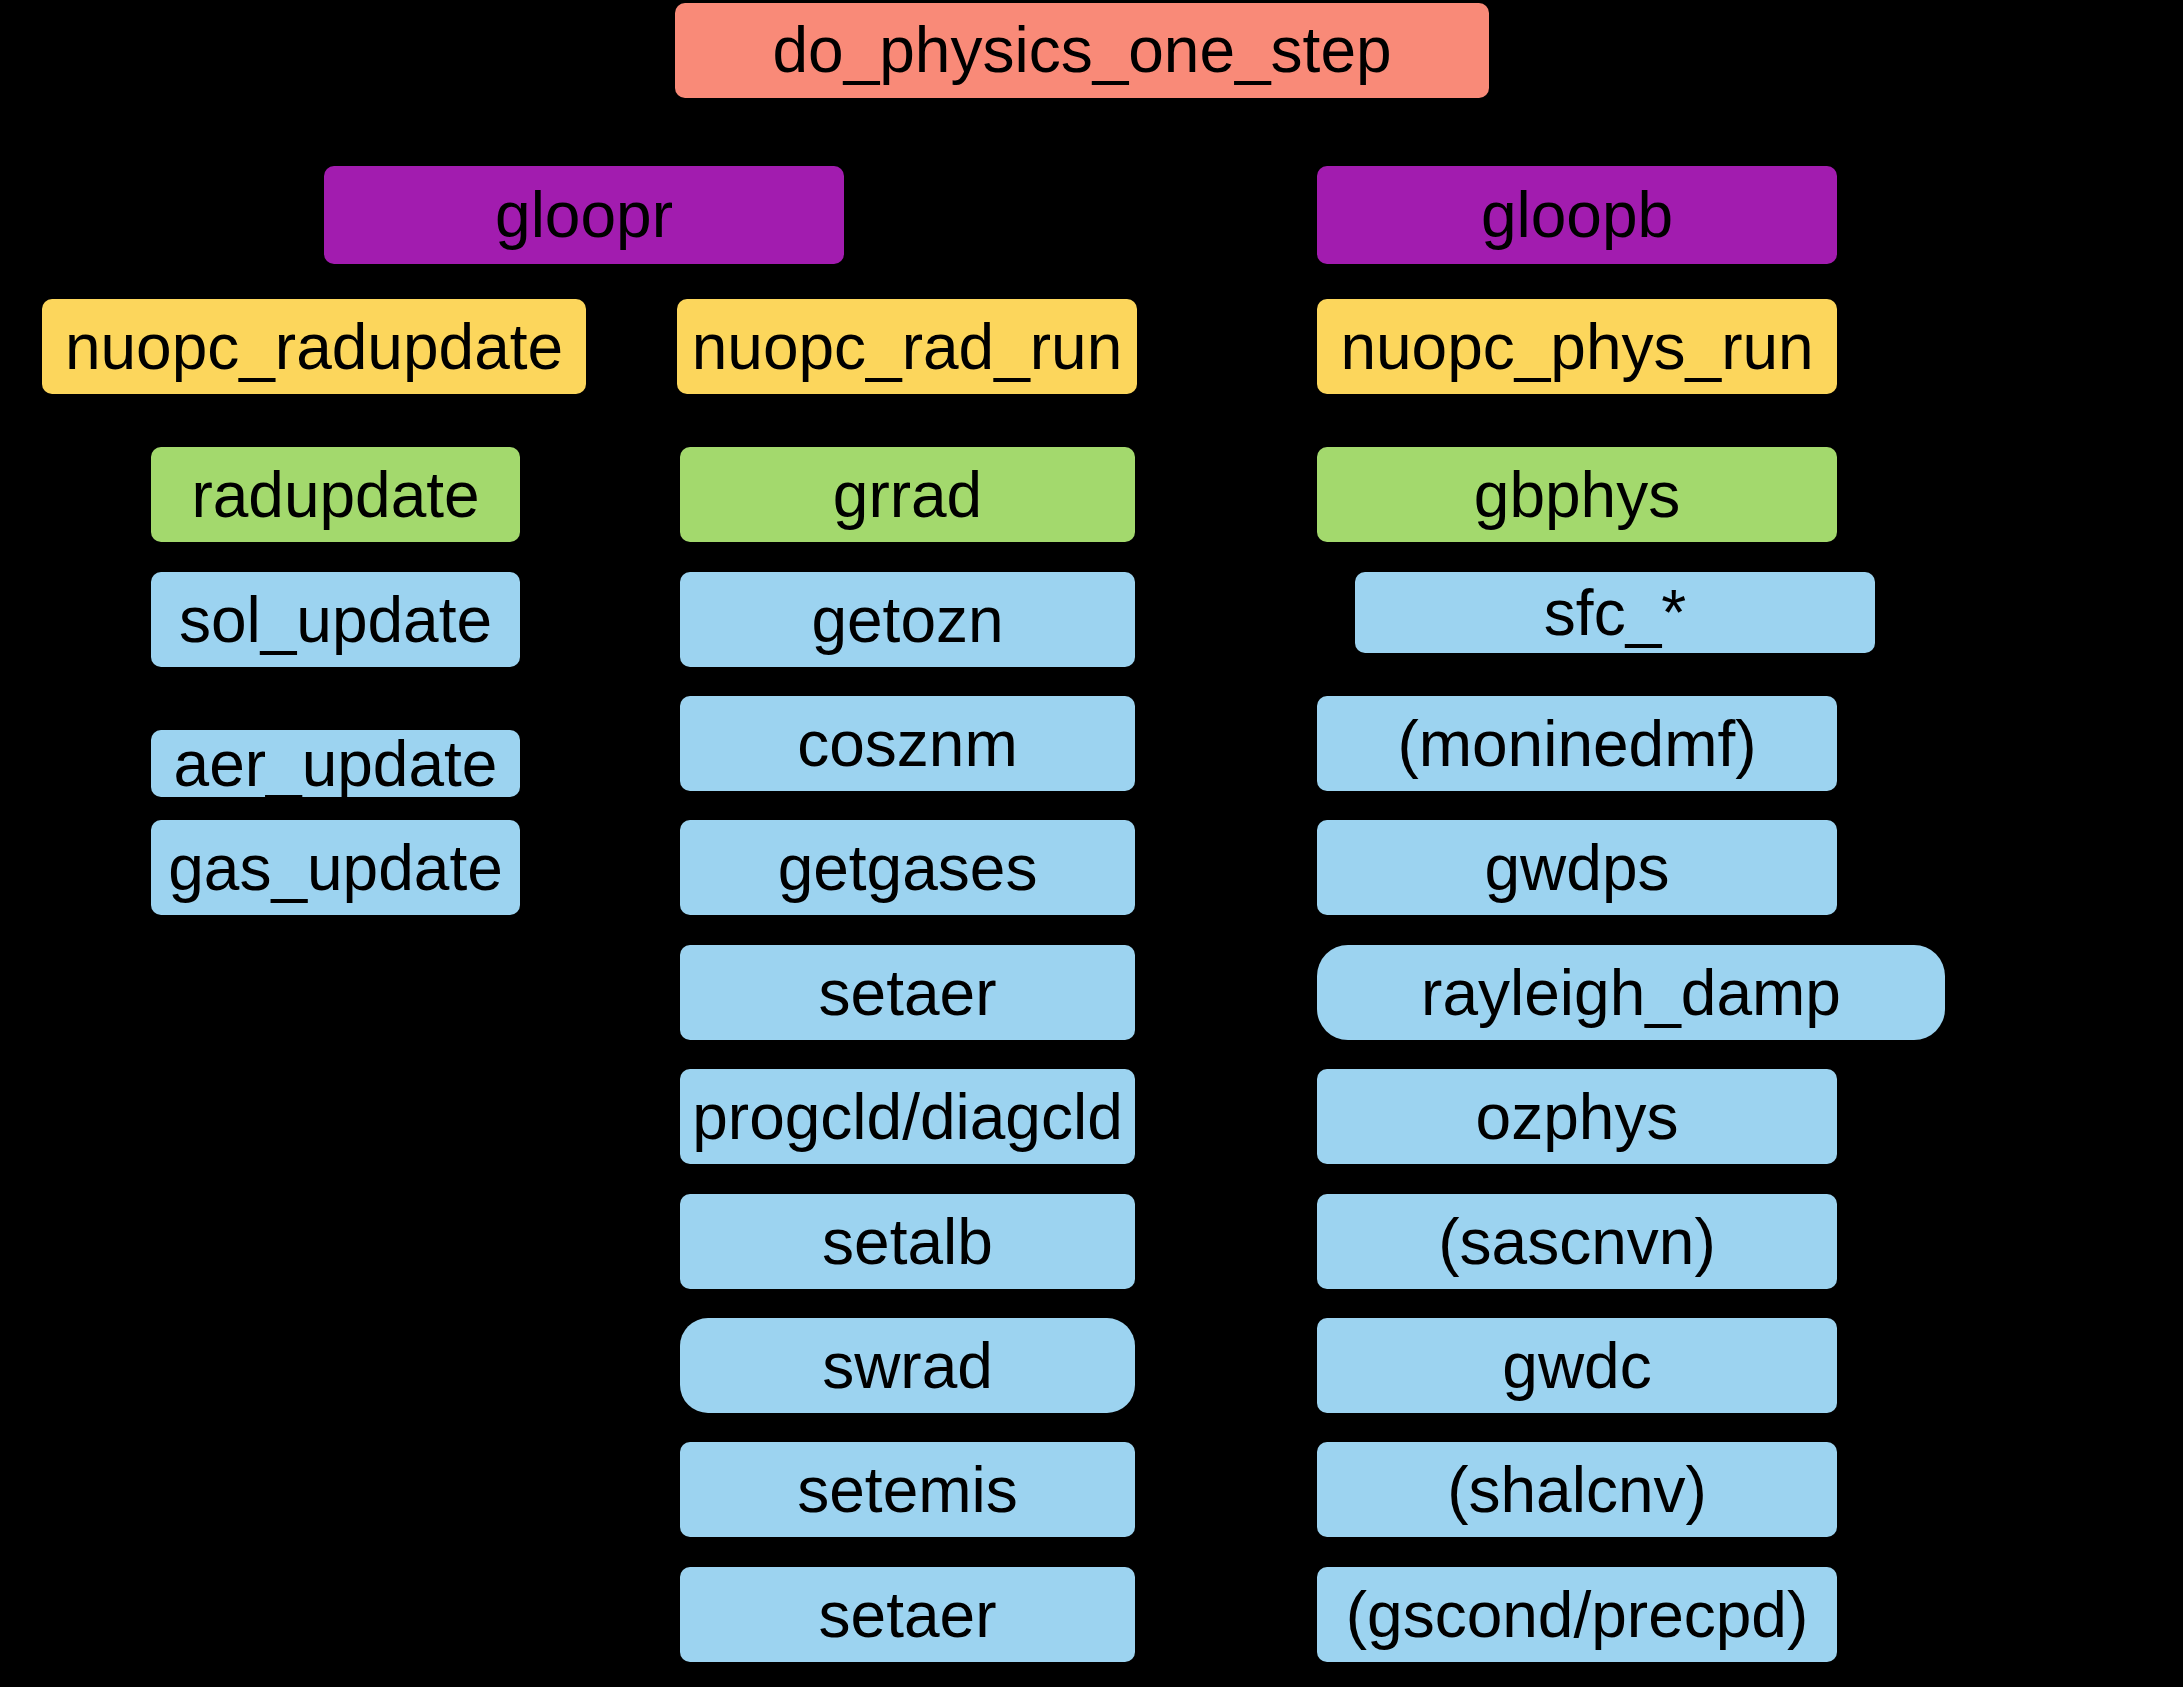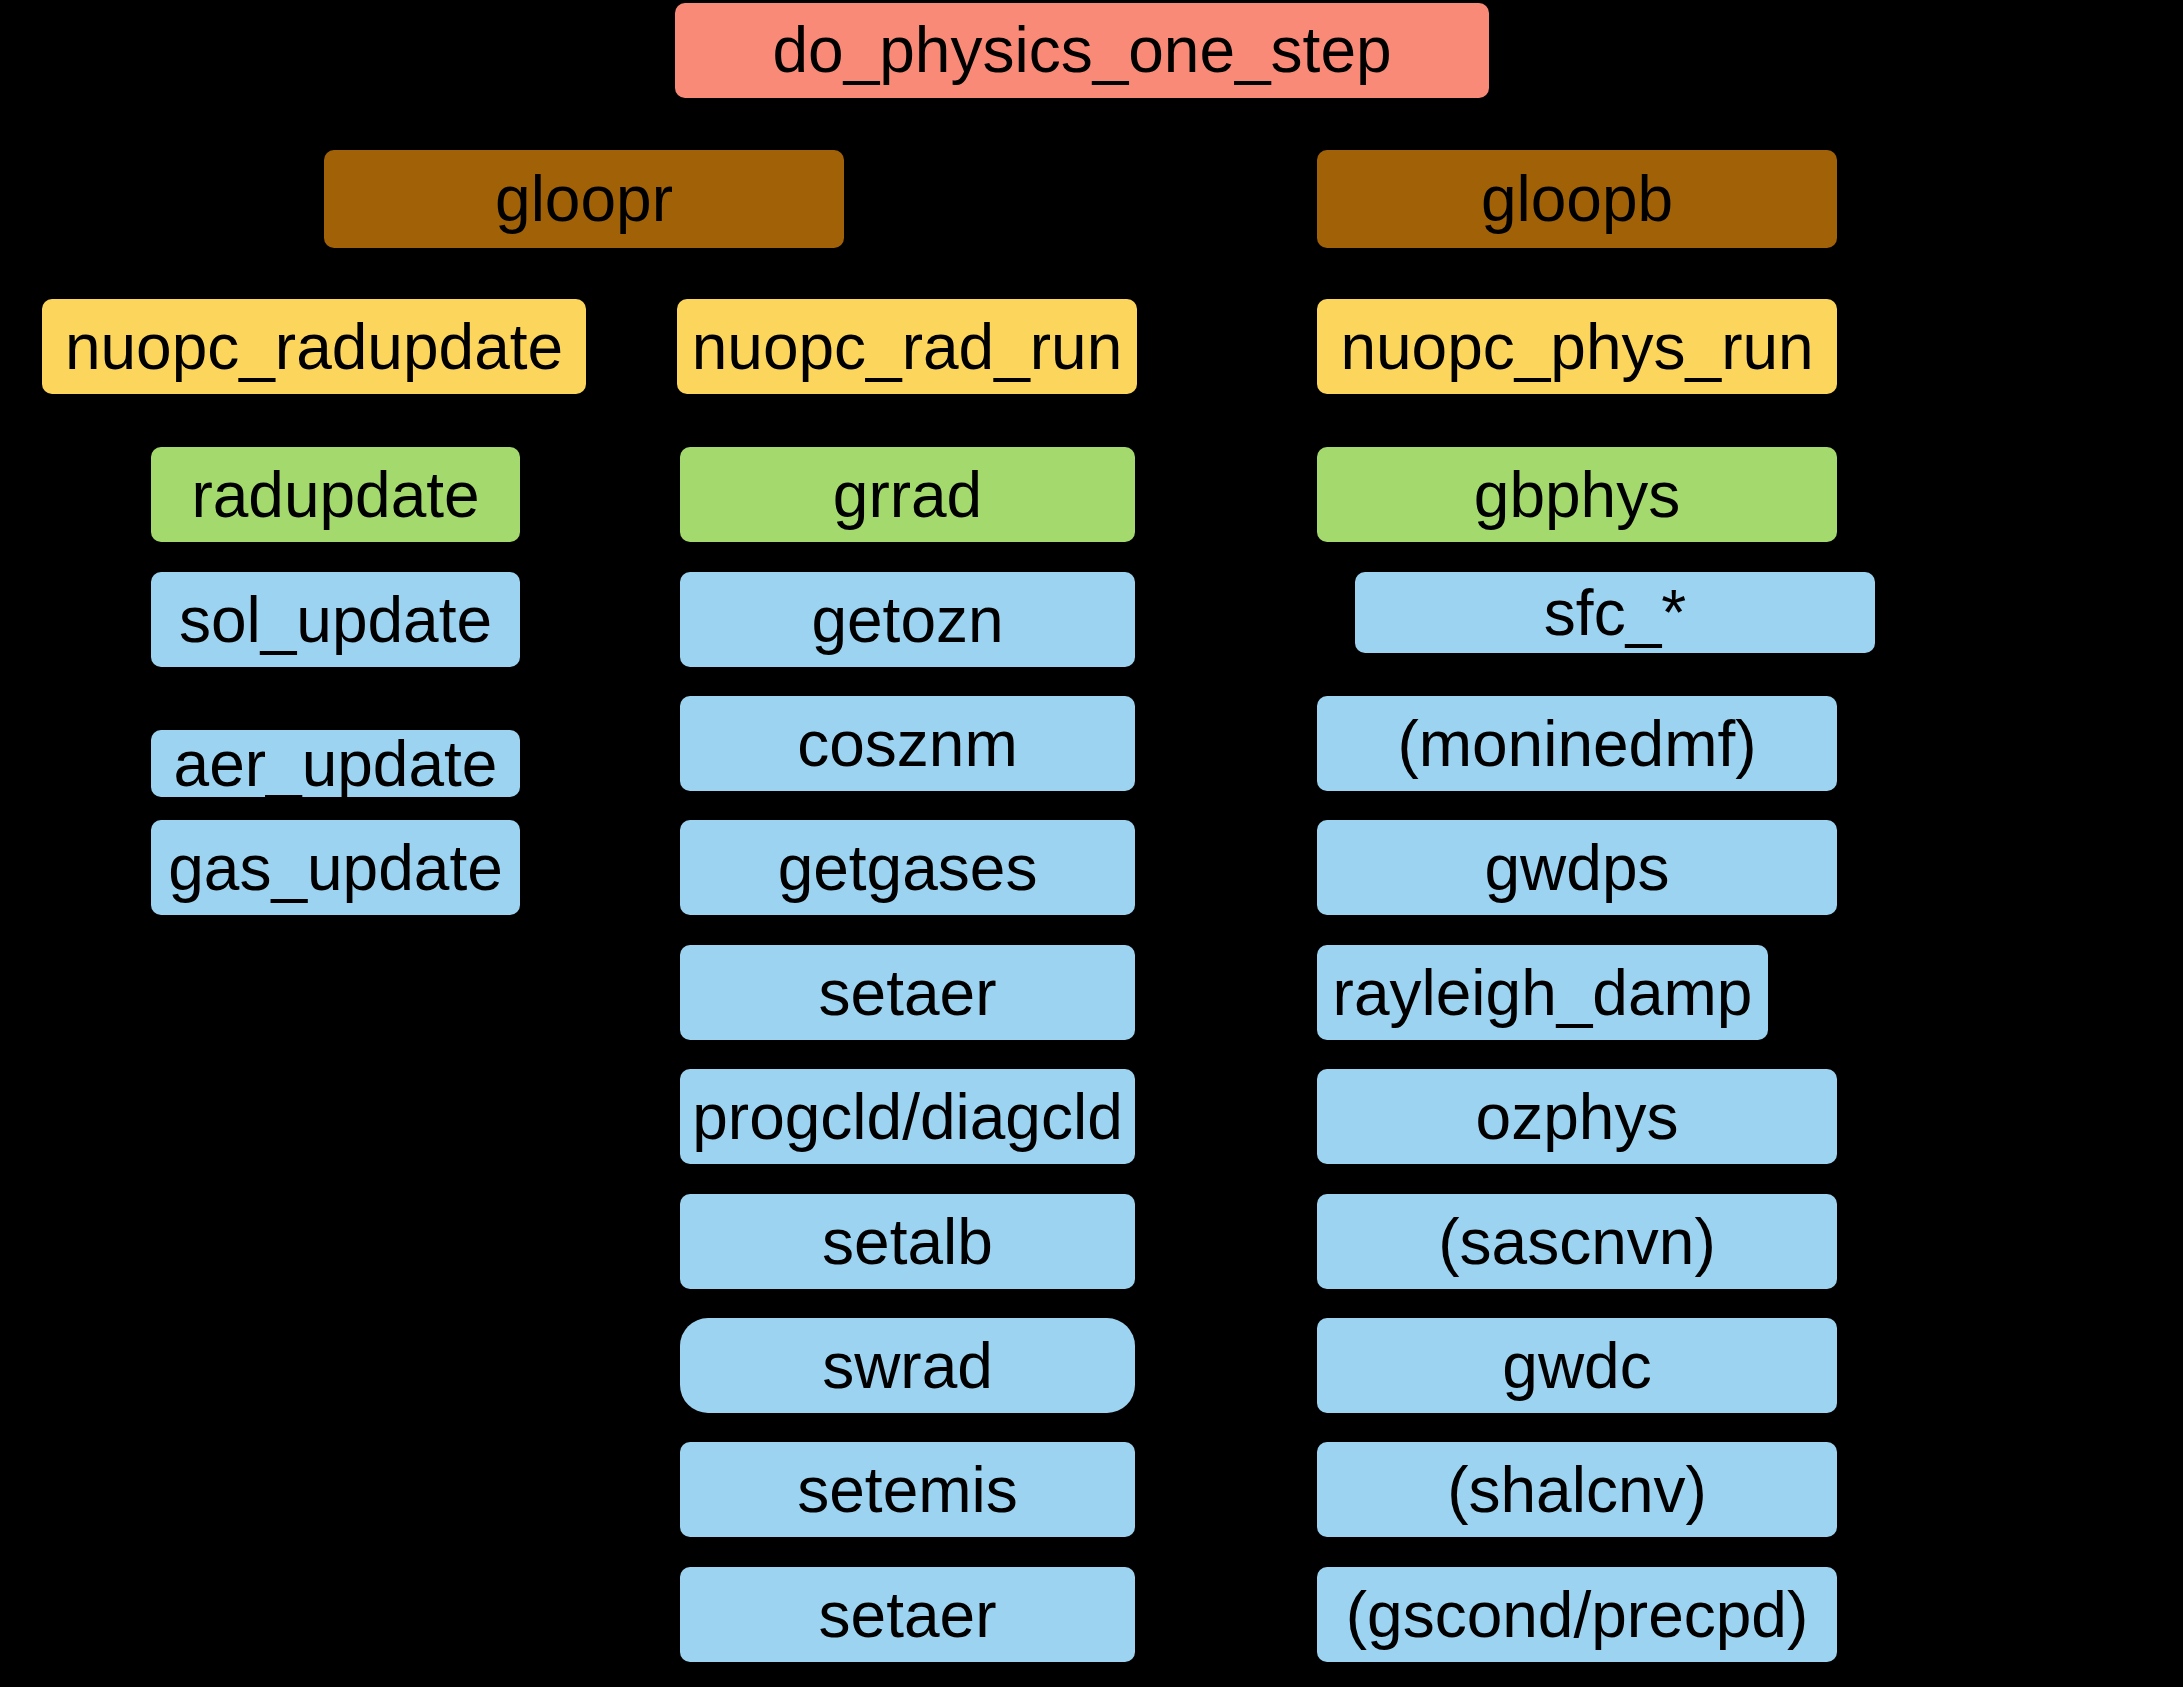--- a/index.html
+++ b/index.html
@@ -21,21 +21,21 @@
     align-items: center;
     justify-content: center;
     color: #000000;
     font-size: 64px;
     line-height: 1;
     border-radius: 10px;
     white-space: nowrap;
     text-align: center;
   }
   .root    { background: #F98A78; }
-  .loop    { background: #a16207; }
+  .loop    { background: #a21caf; margin-top: 16px; }
   .nuopc   { background: #FCD65C; }
   .driver  { background: #A3D96D; }
   .sub     { background: #9CD3F0; }
 </style>
 </head>
 <body>
 
 <div id="canvas">
 
   <div class="node root" style="left:675px; top:2.6px; width:814px; height:95px;">do_physics_one_step</div>
@@ -61,21 +61,21 @@
   <div class="node sub" style="left:680px; top:945px; width:455px; height:95px;">setaer</div>
   <div class="node sub" style="left:680px; top:1069px; width:455px; height:95px;">progcld/diagcld</div>
   <div class="node sub" style="left:680px; top:1194px; width:455px; height:95px;">setalb</div>
   <div class="node sub" style="left:680px; top:1318px; width:455px; height:95px;border-radius:28px;">swrad</div>
   <div class="node sub" style="left:680px; top:1442px; width:455px; height:95px;">setemis</div>
   <div class="node sub" style="left:680px; top:1567px; width:455px; height:95px;">setaer</div>
 
   <div class="node sub" style="left:1355px; top:572px; width:520px; height:81px;">sfc_*</div>
   <div class="node sub" style="left:1317px; top:696px; width:520px; height:95px;">(moninedmf)</div>
   <div class="node sub" style="left:1317px; top:820px; width:520px; height:95px;">gwdps</div>
-  <div class="node sub" style="left:1317px; top:945px; width:451px; height:95px;">rayleigh_damp</div>
+  <div class="node sub" style="left:1317px; top:945px; width:628px; height:95px;border-radius:31px;">rayleigh_damp</div>
   <div class="node sub" style="left:1317px; top:1069px; width:520px; height:95px;">ozphys</div>
   <div class="node sub" style="left:1317px; top:1194px; width:520px; height:95px;">(sascnvn)</div>
   <div class="node sub" style="left:1317px; top:1318px; width:520px; height:95px;">gwdc</div>
   <div class="node sub" style="left:1317px; top:1442px; width:520px; height:95px;">(shalcnv)</div>
   <div class="node sub" style="left:1317px; top:1567px; width:520px; height:95px;">(gscond/precpd)</div>
 
 </div>
 
 
 </body></html>

